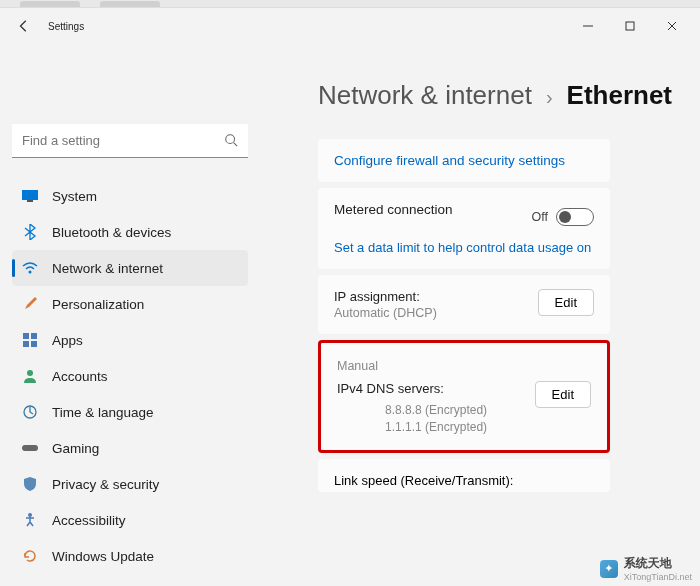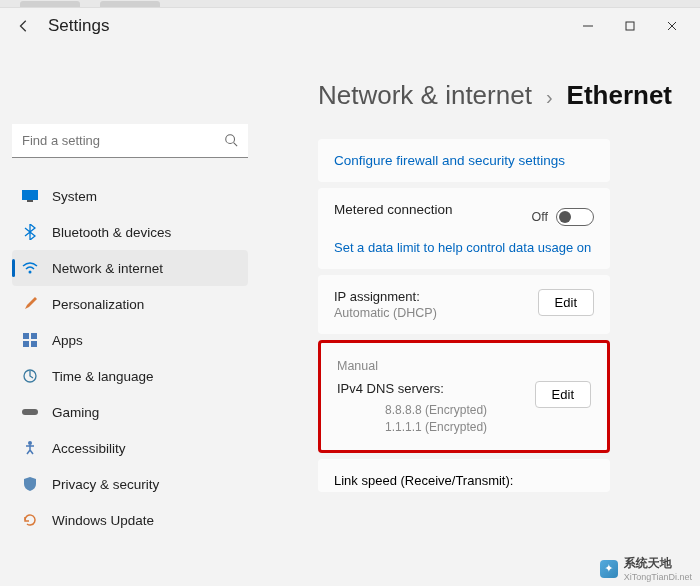--- a/index.html
+++ b/index.html
@@ -4,21 +4,21 @@
 <style>
   * { box-sizing: border-box; margin: 0; padding: 0; font-family: "Segoe UI", sans-serif; }
   body { width: 700px; height: 586px; background: #f3f3f3; overflow: hidden; position: relative; }
   
   .tabstrip { height: 8px; background: #e8e8e8; border-bottom: 1px solid #ddd; display:flex; align-items:flex-end; padding-left:20px; gap:20px; }
   .tabstrip .tabhint { width:60px; height:6px; background:#d0d0d0; border-radius:3px 3px 0 0; }
   
   .titlebar { height: 36px; display: flex; align-items: center; padding: 0 8px; background: #f3f3f3; }
   .back-btn { width:32px; height:32px; display:flex; align-items:center; justify-content:center; cursor:pointer; }
   .back-btn svg { width:14px; height:14px; }
-  .app-title { font-size: 17px; margin-left: 8px; color:#222; }
+  .app-title { font-size: 10px; margin-left: 8px; color:#222; }
   .win-controls { margin-left:auto; display:flex; gap:2px; }
   .win-btn { width:40px; height:28px; display:flex; align-items:center; justify-content:center; cursor:pointer; }
   .win-btn svg { width:10px; height:10px; }
   
   .content-area { display:flex; height: calc(100% - 44px - 22px); }
   
   .sidebar { width: 260px; padding: 80px 12px 0 12px; }
   .search { position:relative; margin-bottom: 20px; }
   .search input { width:100%; height:34px; border:none; border-bottom:1px solid #888; background:#fff; padding:0 34px 0 10px; font-size:13px; outline:none; }
   .search .sicon { position:absolute; right:10px; top:9px; color:#666; }
@@ -141,50 +141,59 @@
             <rect x="8" y="0" width="6" height="6" fill="#4a7ab8"></rect>
             <rect x="0" y="8" width="6" height="6" fill="#4a7ab8"></rect>
             <rect x="8" y="8" width="6" height="6" fill="#4a7ab8"></rect>
           </svg>
         </span>
       <span>Apps</span>
     </div>
     <div class="nav-item">
       <span class="nav-icon">
           <svg width="14" height="14" viewBox="0 0 14 14">
+            <circle cx="7" cy="4" r="3" fill="#3aa06c"></circle>
+            <path d="M1 14 Q1 9 7 9 Q13 9 13 14 Z" fill="#3aa06c"></path>
+          </svg>
+        </span>
+      <span>Accounts</span>
+    </div>
+    <div class="nav-item">
+      <span class="nav-icon">
+          <svg width="14" height="14" viewBox="0 0 14 14">
             <circle cx="7" cy="7" r="6" stroke="#3a7aa0" stroke-width="1.3" fill="none"></circle>
             <path d="M7 2 L7 7 L10 9" stroke="#3a7aa0" stroke-width="1.3" fill="none"></path>
           </svg>
         </span>
       <span>Time &amp; language</span>
     </div>
     <div class="nav-item">
       <span class="nav-icon">
           <svg width="16" height="10" viewBox="0 0 16 10">
             <rect x="0" y="2" width="16" height="6" rx="3" fill="#666"></rect>
           </svg>
         </span>
       <span>Gaming</span>
     </div>
     <div class="nav-item">
       <span class="nav-icon">
+          <svg width="12" height="14" viewBox="0 0 12 14">
+            <path d="M6 0 L12 2 L12 7 Q12 12 6 14 Q0 12 0 7 L0 2 Z" fill="#5a8ab8"></path>
+          </svg>
+        </span>
+      <span>Privacy &amp; security</span>
+    </div>
+    <div class="nav-item">
+      <span class="nav-icon">
           <svg width="14" height="14" viewBox="0 0 14 14">
             <circle cx="7" cy="2" r="2" fill="#4a7ab8"></circle>
             <path d="M7 4 L7 9 M3 5 L11 5 M7 9 L4 13 M7 9 L10 13" stroke="#4a7ab8" stroke-width="1.5"></path>
           </svg>
         </span>
       <span>Accessibility</span>
-    </div>
-    <div class="nav-item">
-      <span class="nav-icon">
-          <svg width="12" height="14" viewBox="0 0 12 14">
-            <path d="M6 0 L12 2 L12 7 Q12 12 6 14 Q0 12 0 7 L0 2 Z" fill="#5a8ab8"></path>
-          </svg>
-        </span>
-      <span>Privacy &amp; security</span>
     </div>
     <div class="nav-item">
       <span class="nav-icon">
           <svg width="14" height="14" viewBox="0 0 14 14">
             <path d="M2 7 A5 5 0 1 1 4 11" stroke="#d97a3a" stroke-width="1.5" fill="none"></path>
             <path d="M2 4 L2 8 L6 8" stroke="#d97a3a" stroke-width="1.5" fill="none"></path>
           </svg>
         </span>
       <span>Windows Update</span>
     </div>

